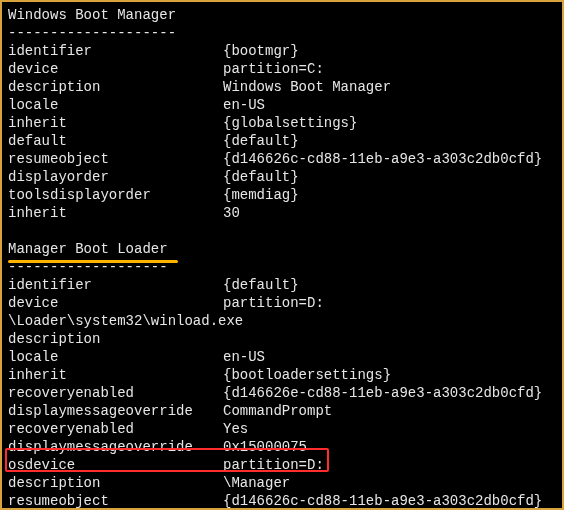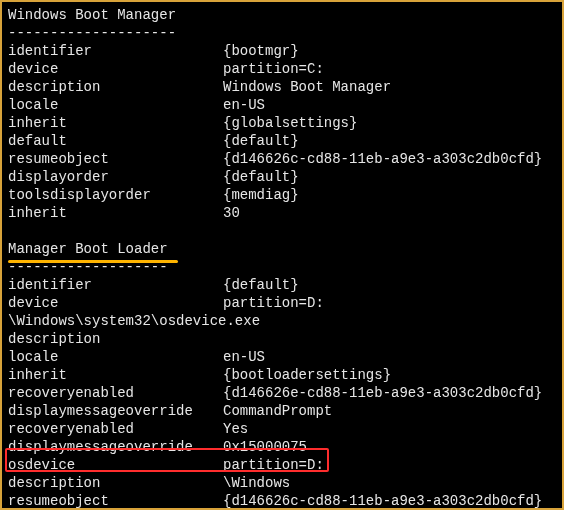--- a/index.html
+++ b/index.html
@@ -108,21 +108,21 @@
 
   <div class="row">
     <span class="key">identifier</span>
     <span class="val">{default}</span>
   </div>
   <div class="row">
     <span class="key">device</span>
     <span class="val">partition=D:</span>
   </div>
   <div class="row">
-    <span class="val">\Windows\system32\osdevice.exe</span>
+    <span class="val">\Loader\system32\winload.exe</span>
   </div>
   <div class="row">
     <span class="key">description</span>
   </div>
   <div class="row">
     <span class="key">locale</span>
     <span class="val">en-US</span>
   </div>
   <div class="row">
     <span class="key">inherit</span>
@@ -143,21 +143,21 @@
   <div class="row">
     <span class="key">displaymessageoverride</span>
     <span class="val">0x15000075</span>
   </div>
   <div class="row">
     <span class="key">osdevice</span>
     <span class="val">partition=D:</span>
   </div>
   <div class="row">
     <span class="key">description</span>
-    <span class="val">\Windows</span>
+    <span class="val">\Manager</span>
   </div>
   <div class="row">
     <span class="key">resumeobject</span>
     <span class="val">{d146626c-cd88-11eb-a9e3-a303c2db0cfd}</span>
   </div>
 
   <div class="underline" style="left:6px; top:258px; width:170px;"></div>
 
   <div class="redbox" style="left:3px; top:446px; width:320px; height:20px;"></div>
 

